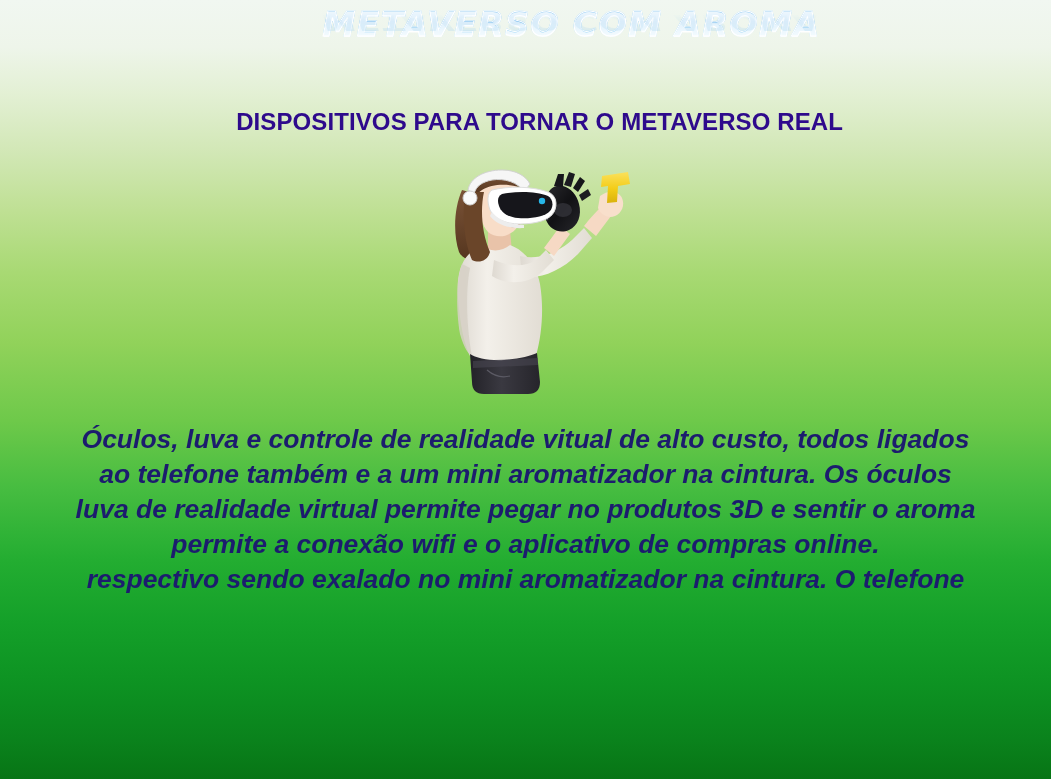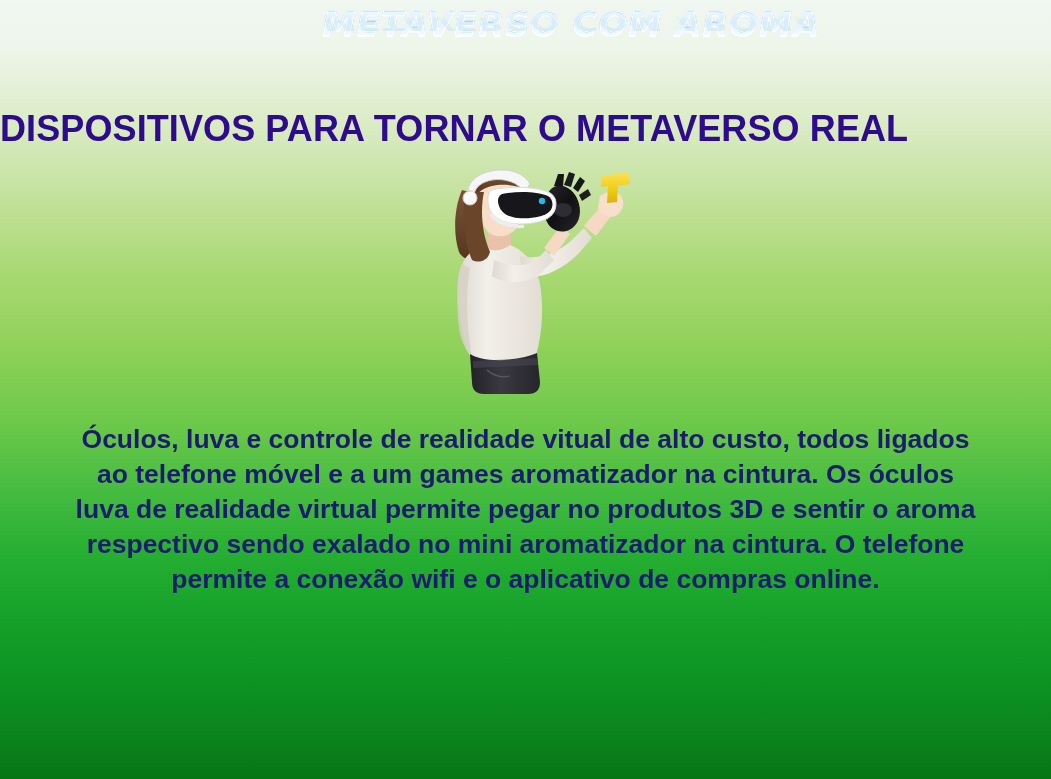--- a/index.html
+++ b/index.html
@@ -86,21 +86,21 @@
 
   
   #subtitle {
     position: absolute;
     top: 108px;
     left: 0;
     width: 843px;
     text-align: right;
     font-family: "Liberation Sans", sans-serif;
     font-weight: bold;
-    font-size: 36px;
+    font-size: 24px;
     letter-spacing: 0.1px;
     color: #2e0a8c;
     white-space: nowrap;
   }
 
   
   #photo-wrap {
     position: absolute;
     top: 168px;
     left: 432px;
@@ -114,20 +114,21 @@
     position: absolute;
     top: 422px;
     left: 12px;
     width: 1027px;
     text-align: center;
     font-family: "Liberation Sans", sans-serif;
     font-weight: bold;
     font-size: 26.5px;
     line-height: 35px;
     color: #1c1c6e;
+    font-style: italic;
   }
   #body-text .line { display: block; white-space: nowrap; }
 </style>
 </head>
 <body>
 
 <div id="slide">
 
   <div id="wordart-title">
     <span class="wa-text">METAVERSO COM AROMA</span>
@@ -225,19 +226,19 @@
                C55 34 55 25 60 22 Z" fill="#ffffff" stroke="#dedede" stroke-width="1"></path>
       <path d="M70 26 C84 23 104 23 116 28 C121 31 122 38 118 43
                C113 49 98 51 86 50 C75 49 69 44 67 38 C65 32 66 28 70 26 Z" fill="#16161b"></path>
       <circle cx="110" cy="33" r="3.2" fill="#27b6e8"></circle>
       <path d="M60 44 C66 52 78 57 92 57 L92 60 C76 61 64 56 58 48 Z" fill="#ededed"></path>
     </svg>
   </div>
 
   <div id="body-text">
     <span class="line">Óculos, luva e controle de realidade vitual de alto custo, todos ligados</span>
-    <span class="line">ao telefone móvel e a um games aromatizador na cintura. Os óculos</span>
+    <span class="line">ao telefone também e a um mini aromatizador na cintura. Os óculos</span>
     <span class="line">luva de realidade virtual permite pegar no produtos  3D e sentir o aroma</span>
+    <span class="line">permite a conexão wifi e o aplicativo de compras online.</span>
     <span class="line">respectivo  sendo  exalado no mini aromatizador na cintura. O telefone</span>
-    <span class="line">permite a conexão wifi e o aplicativo de compras online.</span>
   </div>
 
 </div>
 
 </body></html>

